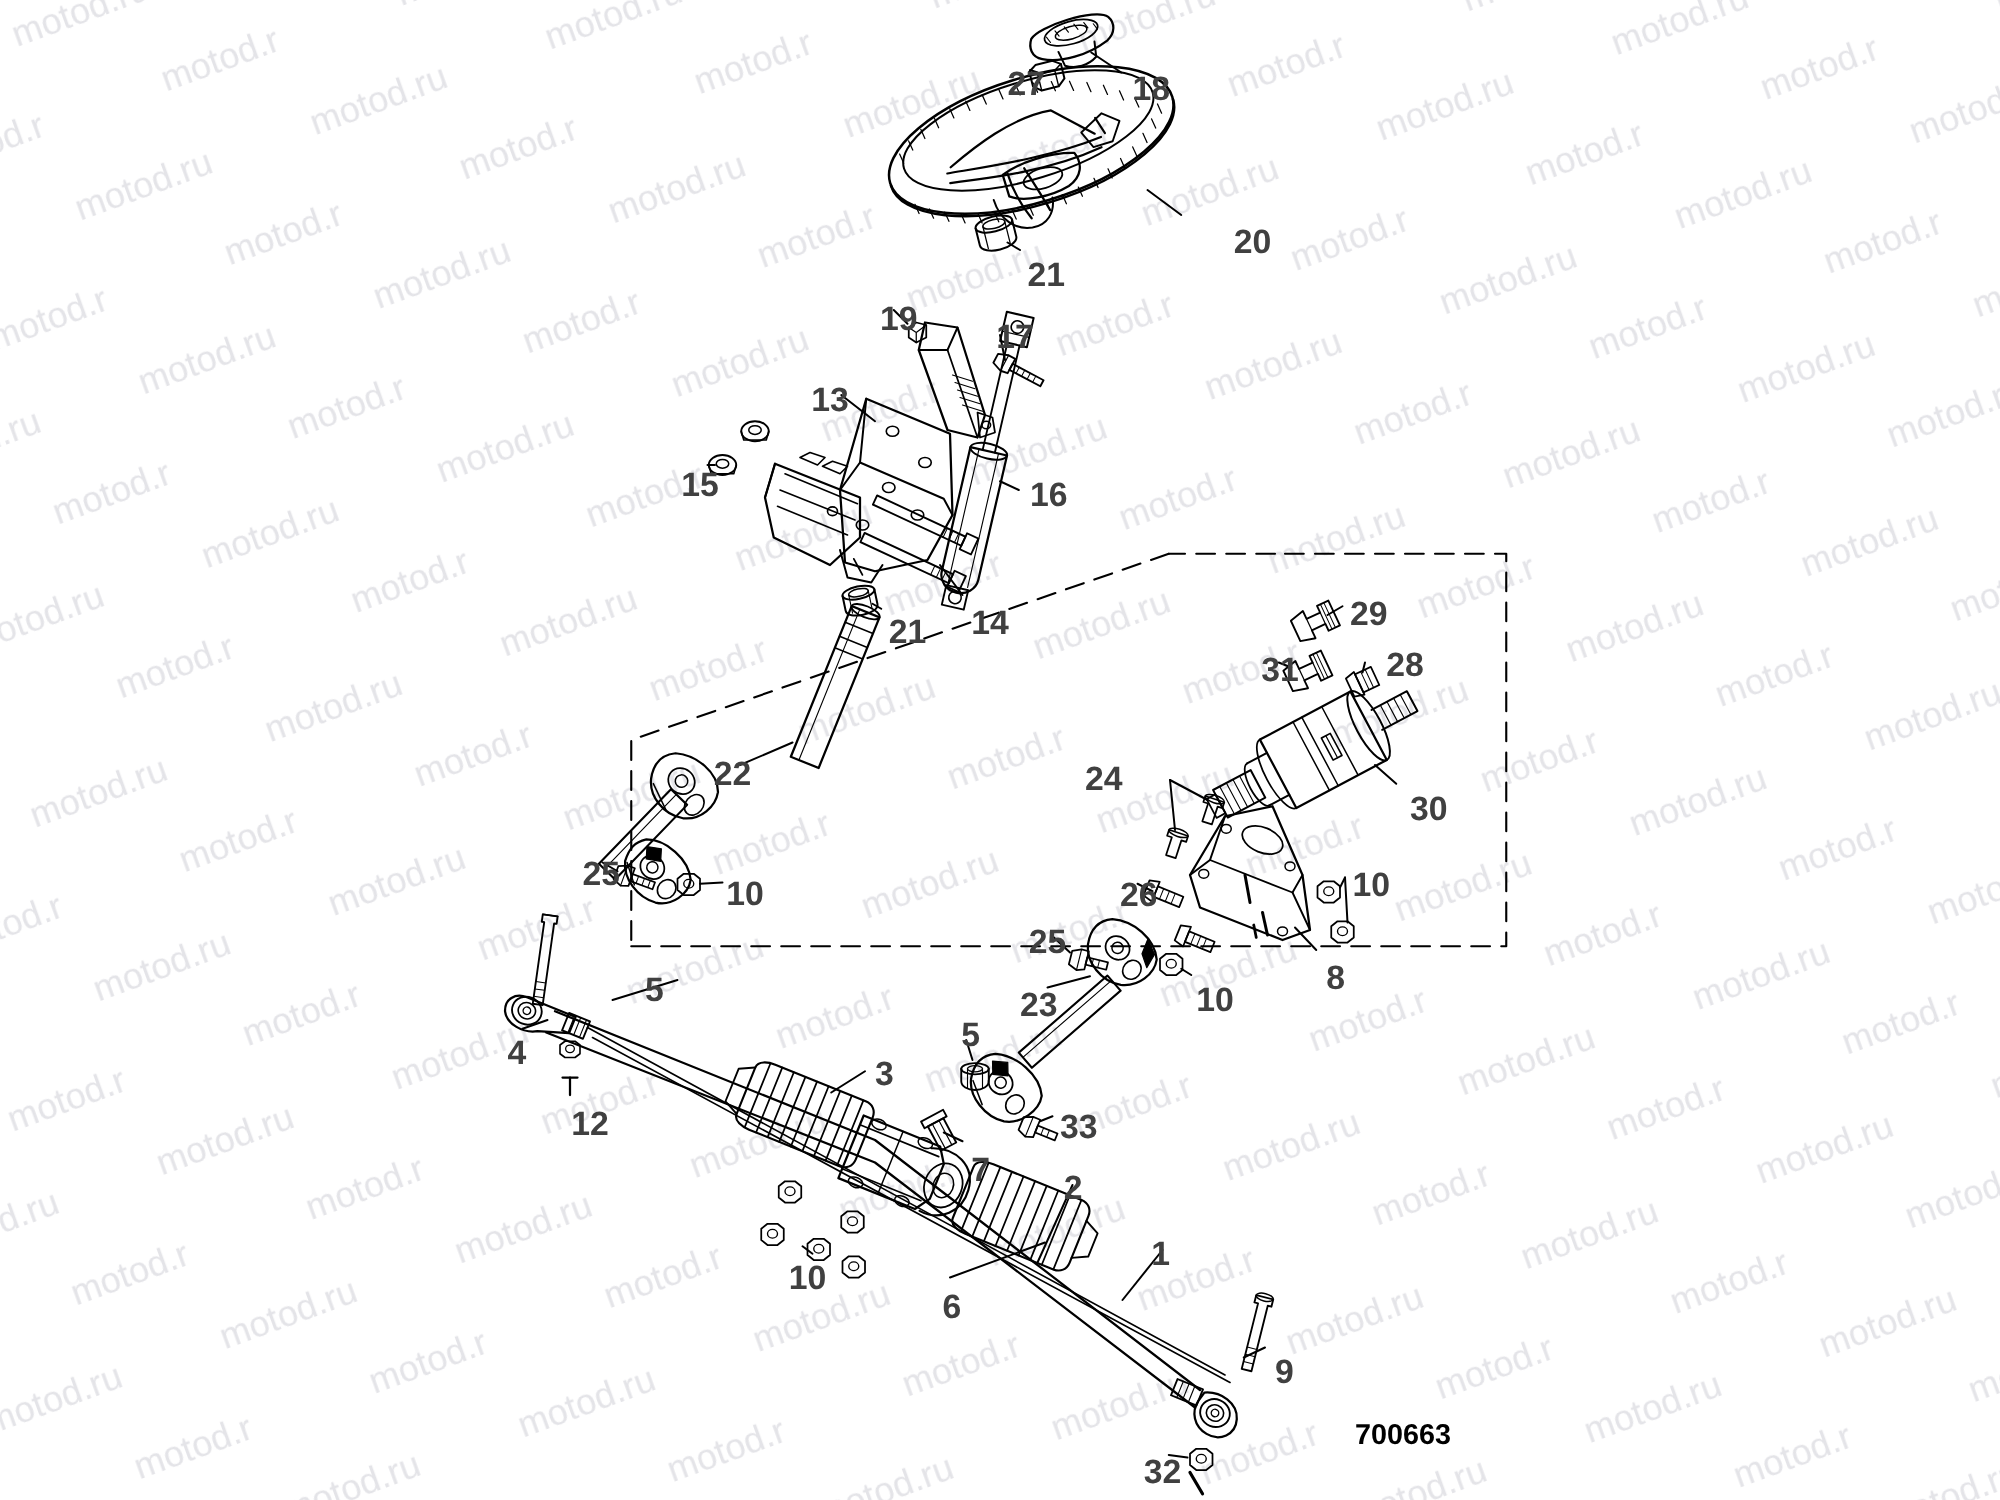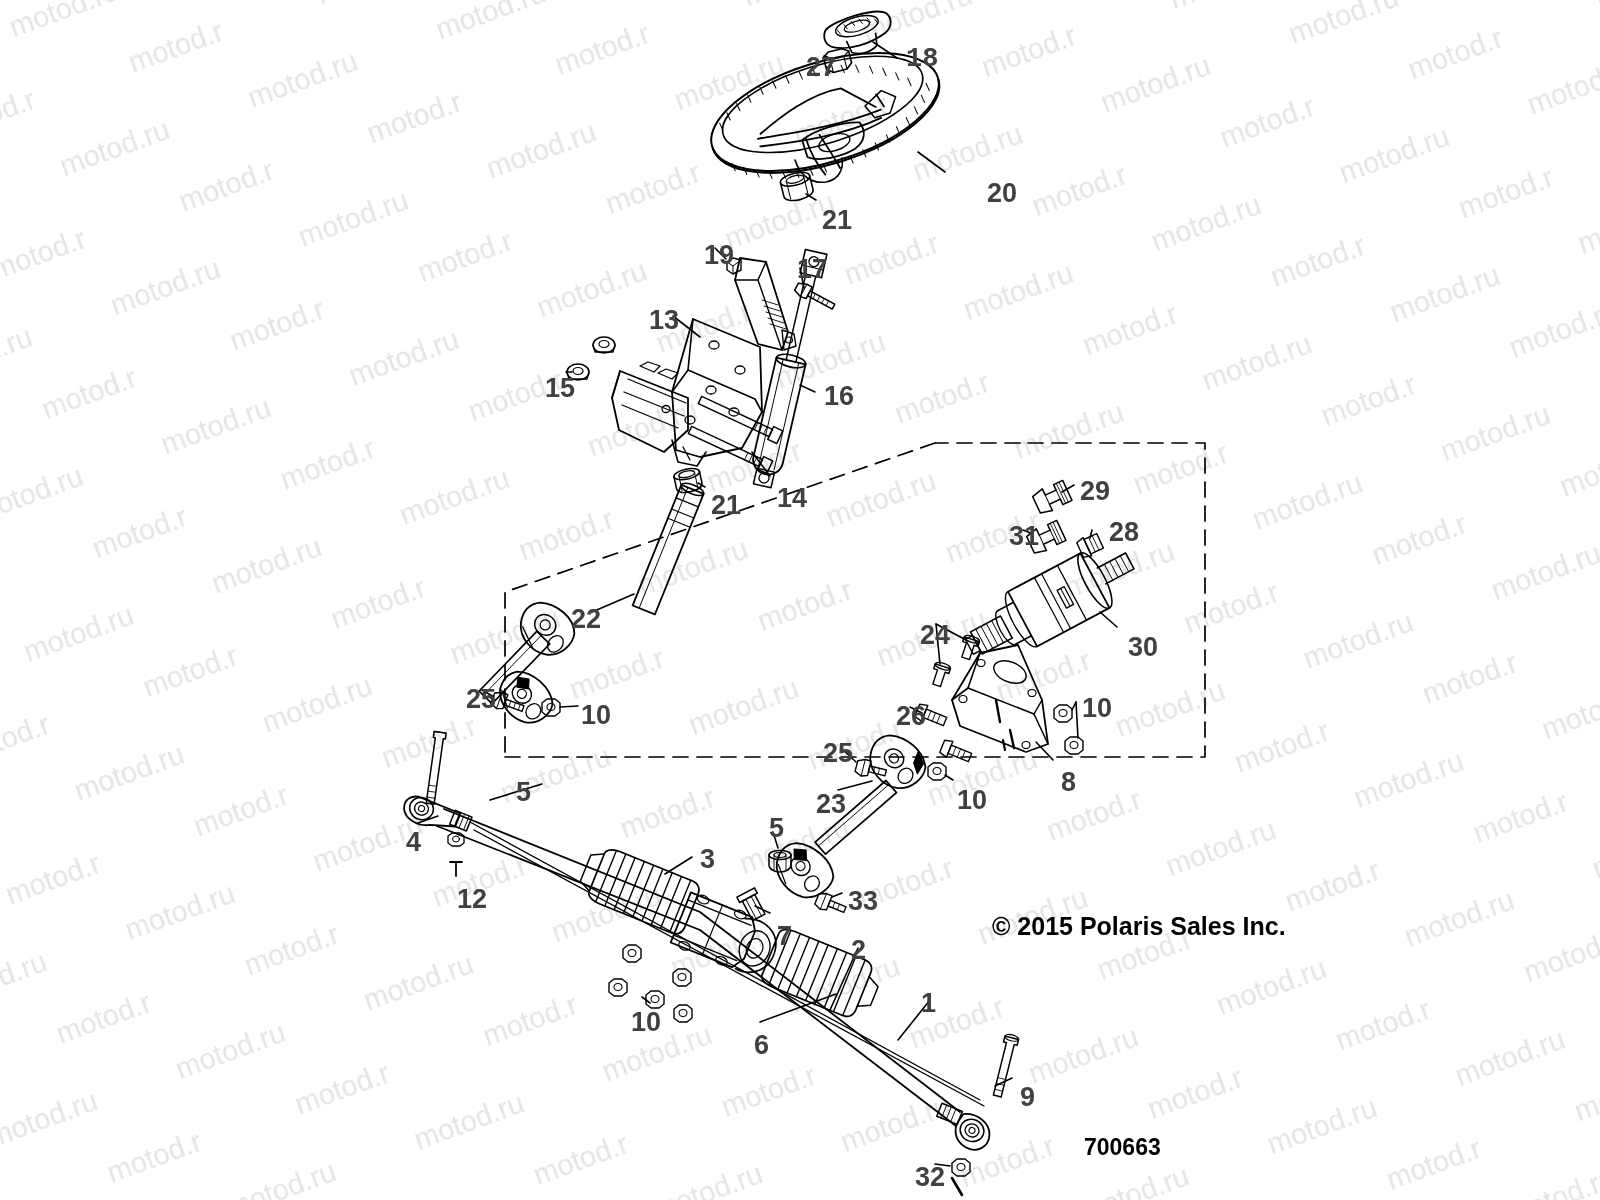--- a/index.html
+++ b/index.html
@@ -740,37 +740,36 @@
     <div class="lbl" style="left:1082px;top:695px;">10</div>
     <div class="lbl" style="left:957px;top:787px;">10</div>
     <div class="lbl" style="left:631px;top:1009px;">10</div>
     <div class="lbl" style="left:769px;top:815px;">5</div>
     <div class="lbl" style="left:457px;top:886px;">12</div>
     <div class="lbl" style="left:649px;top:307px;">13</div>
     <div class="lbl" style="left:777px;top:485px;">14</div>
     <div class="lbl" style="left:545px;top:375px;">15</div>
     <div class="lbl" style="left:824px;top:383px;">16</div>
     <div class="lbl" style="left:797px;top:256px;">17</div>
-    <div class="lbl" style="left:906px;top:46px;font-family:Liberation Mono, monospace;">18</div>
+    <div class="lbl" style="left:906px;top:58px;">18</div>
     <div class="lbl" style="left:704px;top:242px;">19</div>
     <div class="lbl" style="left:955px;top:180px;margin-left:32px;">20</div>
     <div class="lbl" style="left:822px;top:207px;">21</div>
     <div class="lbl" style="left:711px;top:492px;">21</div>
     <div class="lbl" style="left:571px;top:606px;">22</div>
     <div class="lbl" style="left:816px;top:791px;">23</div>
-    <div class="lbl" style="left:920px;top:610px;margin-top:12px;">24</div>
+    <div class="lbl" style="left:868px;top:610px;">24</div>
     <div class="lbl" style="left:466px;top:686px;">25</div>
     <div class="lbl" style="left:823px;top:740px;">25</div>
     <div class="lbl" style="left:896px;top:703px;">26</div>
     <div class="lbl" style="left:806px;top:54px;">27</div>
     <div class="lbl" style="left:1097px;top:519px;margin-left:12px;">28</div>
     <div class="lbl" style="left:1080px;top:478px;">29</div>
     <div class="lbl" style="left:1128px;top:634px;">30</div>
     <div class="lbl" style="left:1009px;top:523px;">31</div>
     <div class="lbl" style="left:915px;top:1164px;">32</div>
     <div class="lbl" style="left:848px;top:888px;">33</div>
 
-    <div class="copy" style="left:992px;top:912px;">© 2015 Polaris Sales Inc.</div>
 
     <div class="pn" style="left:1084px;top:1134px;">700663</div>
   </div>
 
 </div>
 
 </body></html>

